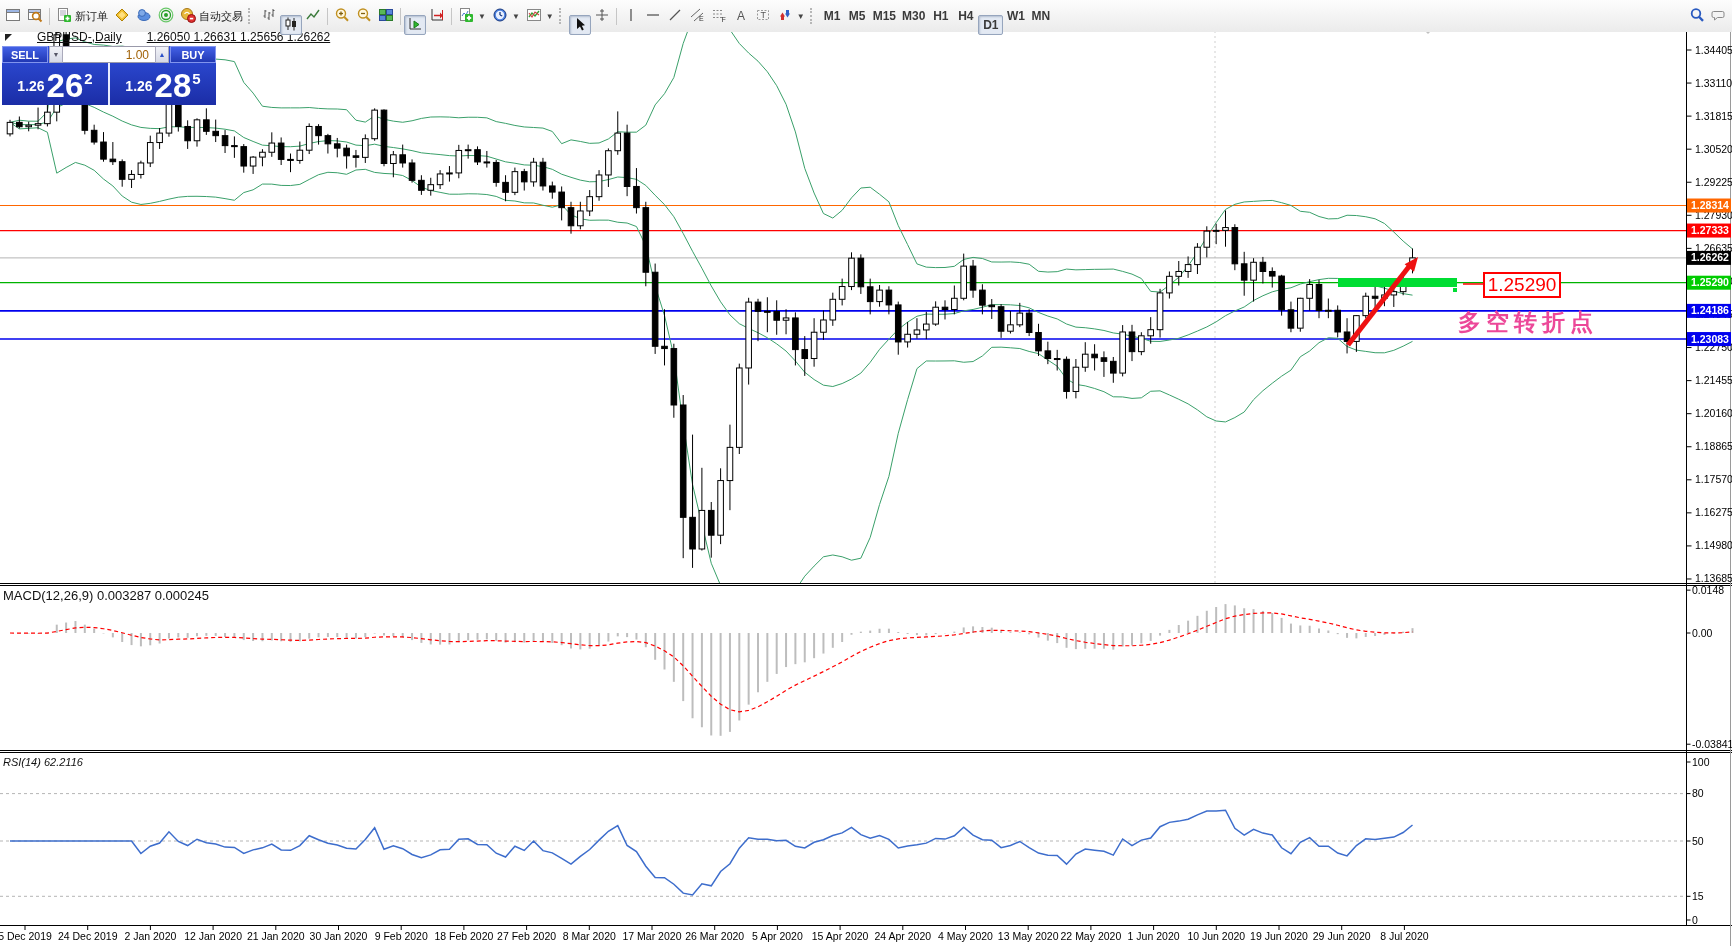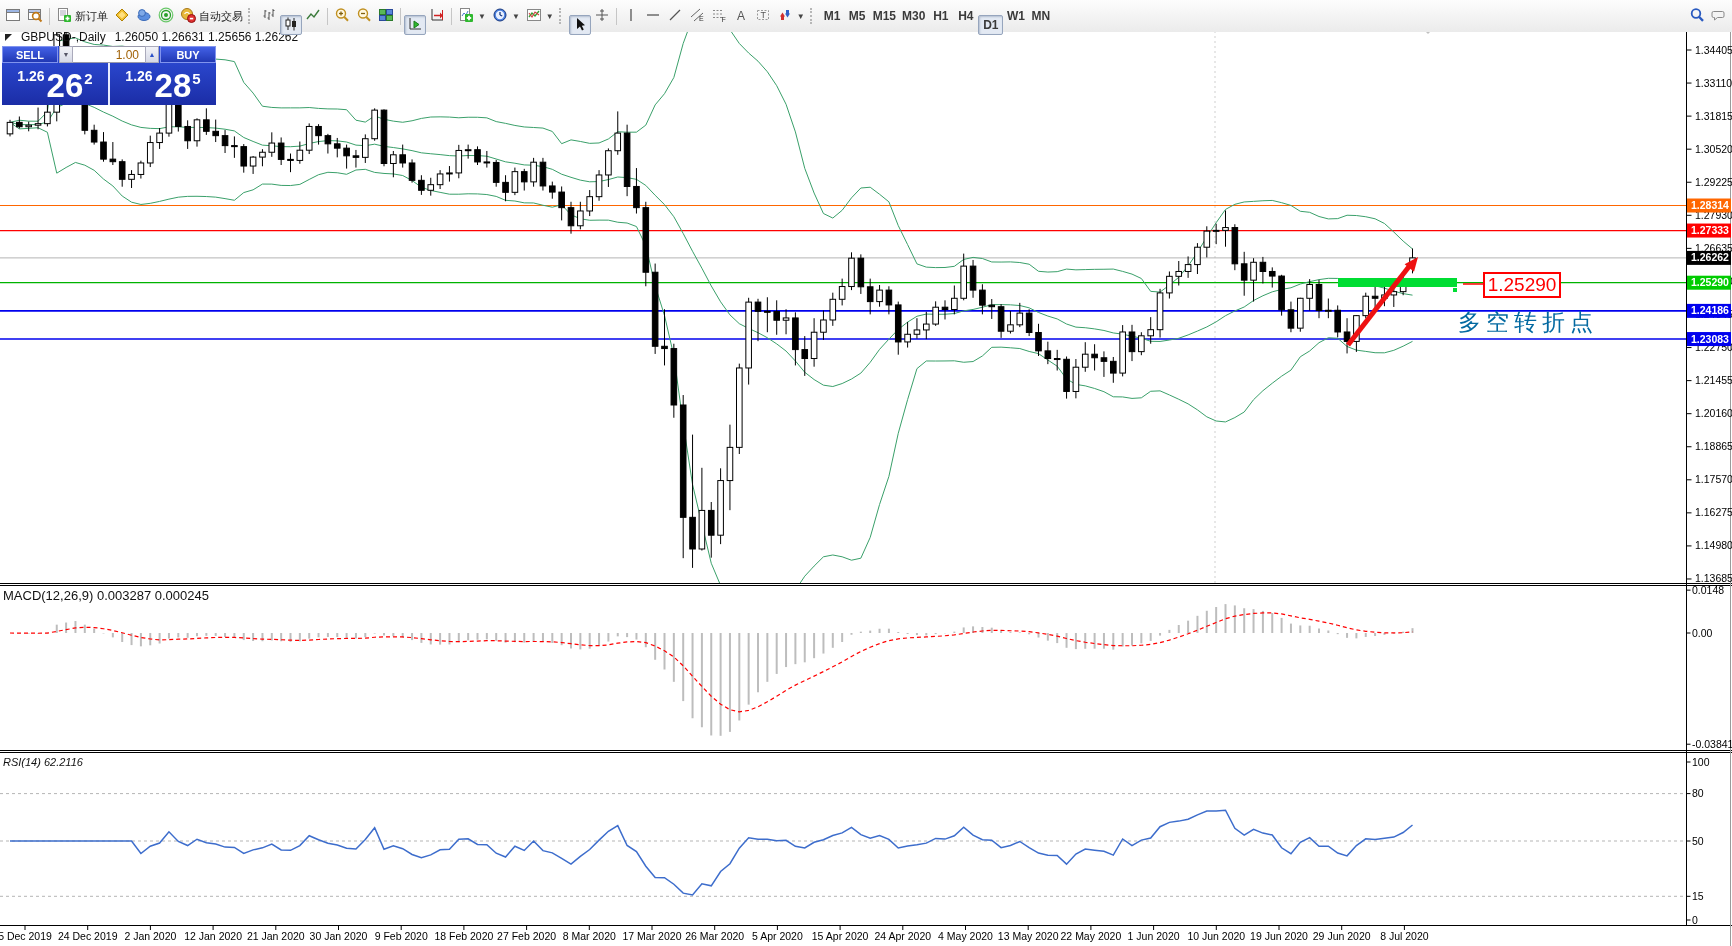--- a/index.html
+++ b/index.html
@@ -12,45 +12,45 @@
   .tbtn.pressed{background:#e3e9f3;border-color:#96a5bd;box-shadow:inset 1px 1px 2px rgba(90,110,140,.35);margin-top:18px;}
   .tbtn .lbl{white-space:nowrap;}
   .grip{width:4px;height:16px;border-left:2px dotted #b7b7b7;margin:0 4px 0 2px;}
   .vsep{width:1px;height:17px;background:#c6c6c6;margin:0 3px;}
   .caret{font-size:8px;color:#444;margin-left:1px;}
   .tf{font-size:12px;font-weight:bold;color:#3a3a3a;min-width:25px;}
   .tbar-right{margin-left:auto;display:flex;align-items:center;}
   
   #chart-canvas{position:absolute;left:0;top:0;width:1732px;height:946px;z-index:5;}
   #chart-title{position:absolute;left:5px;top:30px;z-index:20;font-size:12px;color:#111;
-    display:flex;align-items:center;gap:9px;}
+    display:flex;align-items:center;gap:25px;text-decoration:underline;}
   #chart-title .tri{width:0;height:0;border-left:7px solid #222;border-bottom:7px solid transparent;}
   #oneclick{position:absolute;left:2px;top:46px;width:214px;height:59px;z-index:25;
     background:linear-gradient(180deg,#3050dc,#1b2da6);display:flex;flex-direction:column;box-sizing:border-box;}
   #oneclick .row1{display:flex;height:17px;align-items:stretch;}
-  .tradebtn{width:56px;background:linear-gradient(#4361e6,#2138b4);border:1px solid #8194ee;color:#fff;
+  .tradebtn{width:46px;background:linear-gradient(#4361e6,#2138b4);border:1px solid #8194ee;color:#fff;
     font-size:11px;font-weight:bold;display:flex;align-items:center;justify-content:center;box-sizing:border-box;}
   .volbox{flex:1;display:flex;align-items:stretch;margin:0 1px;}
   .spin{width:14px;background:linear-gradient(#f2f3f8,#d6d9e6);border:1px solid #aab;color:#556;
     font-size:7px;display:flex;align-items:center;justify-content:center;box-sizing:border-box;}
   .volval{flex:1;background:#fff;border:1px solid #99a;border-left:none;border-right:none;
     font-size:12px;color:#a16207;display:flex;align-items:center;justify-content:flex-end;padding-right:6px;box-sizing:border-box;}
   #oneclick .row2{flex:1;display:flex;}
   .pricecell{flex:1;display:flex;align-items:flex-end;justify-content:center;color:#fff;padding-bottom:4px;}
   .pricecell.left{border-right:2px solid #e8ecff;}
-  .p-small{font-size:14px;font-weight:bold;margin:0 2px 17px 0;}
+  .p-small{font-size:14px;font-weight:bold;margin:0 2px 7px 0;}
   .p-big{font-size:33px;font-weight:bold;line-height:30px;}
   .p-sup{font-size:15px;font-weight:bold;margin:0 0 14px 1px;}
   #macd-label{position:absolute;left:3px;top:588px;z-index:15;font-size:13px;color:#111;}
   #rsi-label{position:absolute;left:3px;top:756px;z-index:15;font-size:11px;color:#111;font-style:italic;}
   #pricebox{position:absolute;left:1483px;top:272px;width:74px;height:22px;z-index:18;
     border:2px solid #ff0000;background:#fff;color:#ff0000;font-size:19px;
     display:flex;align-items:center;justify-content:center;}
-  #cjknote{position:absolute;left:1458px;top:307px;z-index:18;font-size:23px;font-weight:normal;
-    color:#0369a1;letter-spacing:5px;white-space:nowrap;}
+  #cjknote{position:absolute;left:1458px;top:307px;z-index:18;font-size:23px;font-weight:bold;
+    color:#ec4899;letter-spacing:5px;white-space:nowrap;}
   svg text{font-family:"Liberation Sans",sans-serif;}
 </style>
 </head>
 <body>
 
 <div class="toolbar">
   <div class="tbtn">
       <span><svg width="16" height="16">
           <rect x="1.5" y="2.5" width="13" height="11" fill="#fff" stroke="#7a7a7a"></rect>
           <rect x="1.5" y="2.5" width="13" height="3" fill="#9db6e4" stroke="#7a7a7a"></rect>

